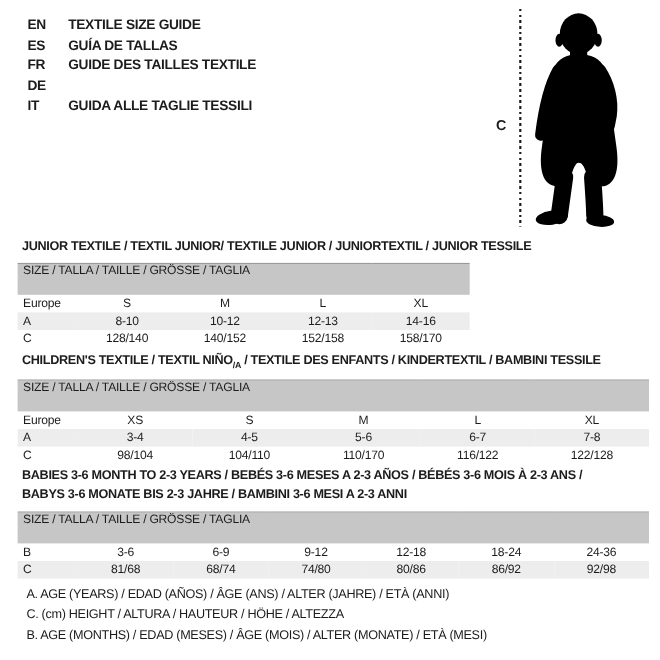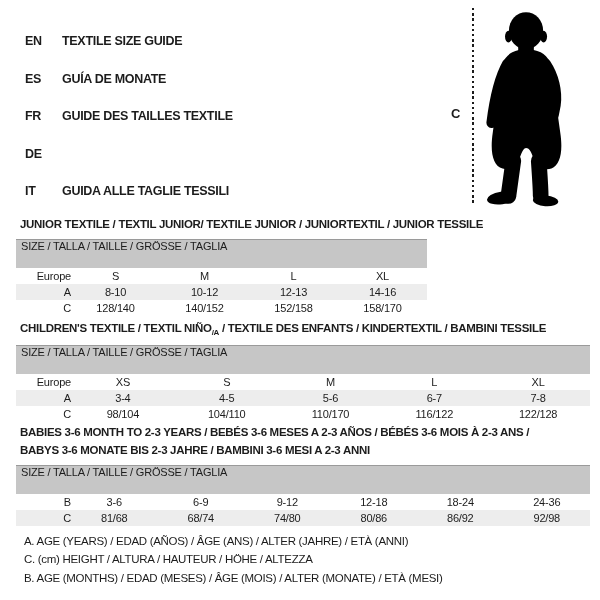--- a/index.html
+++ b/index.html
@@ -2,63 +2,63 @@
 <html><head>
 <meta charset="utf-8">
 <style>
   * { margin:0; padding:0; box-sizing:border-box; }
   html,body { width:600px; height:600px; background:#fff; }
   body { font-family:"Liberation Sans", sans-serif; color:#1c1c1c; }
   .canvas { position:relative; width:600px; height:600px; background:#ffffff; overflow:hidden; letter-spacing:-0.2px; }
 
   
   .lang-block { position:absolute; left:25px; top:13px; }
-  .lang-row { display:flex; font-weight:bold; font-size:12.5px; line-height:18.6px; letter-spacing:-0.3px;margin-top:19px; }
+  .lang-row { display:flex; font-weight:bold; font-size:12.5px; line-height:18.6px; letter-spacing:-0.3px; }
   .lang-code { width:37px; }
 
   
   .measure-line { position:absolute; left:472px; top:8px; width:2px; height:198px;
     background:repeating-linear-gradient(to bottom, #1c1c1c 0px, #1c1c1c 2.4px, transparent 2.4px, transparent 5.2px); }
   .measure-label { position:absolute; left:451px; top:106px; font-weight:bold; font-size:13px; }
   .baby-svg { position:absolute; left:483px; top:7px; width:88px; height:200px; }
 
   
   .tbl-title { position:absolute; left:20px; font-weight:bold; font-size:11.5px; line-height:18px; letter-spacing:-0.3px; white-space:nowrap; }
   .title-1 { top:215px; }
   .title-2 { top:319px; }
   .title-3 { top:423px; width:570px; white-space:normal; }
   .sub-a { font-size:8px; vertical-align:sub; }
 
   
   .size-table { position:absolute; border-collapse:collapse; table-layout:fixed; font-size:11px; }
   .size-table th { background:#c6c6c6; border-top:1px solid #9a9a9a; text-align:left; font-weight:normal;
     height:17px; padding:0 0 16px 5px; font-size:11px; letter-spacing:-0.2px; }
   .size-table td { height:16px; text-align:center; padding:0; white-space:nowrap; }
-  .size-table td.lbl { text-align:right; padding-left:5px; }
+  .size-table td.lbl { text-align:left; padding-left:5px; }
   .size-table tr.shaded td { background:#ededed; }
   .t1 { left:16px; top:239px; width:411px; }
   .t2 { left:16px; top:345px; width:574px; }
   .t3 { left:16px; top:465px; width:574px; }
 
   
   .legend { position:absolute; left:24px; top:532px; font-weight:normal; font-size:11.5px; line-height:18.4px; letter-spacing:-0.3px; }
 </style>
 </head>
 <body>
 
 <div class="canvas">
 
   <div class="lang-block">
     <div class="lang-row">
       <span class="lang-code">EN</span>
       <span>TEXTILE SIZE GUIDE</span>
     </div>
     <div class="lang-row">
       <span class="lang-code">ES</span>
-      <span>GUÍA DE MONATE</span>
+      <span>GUÍA DE TALLAS</span>
     </div>
     <div class="lang-row">
       <span class="lang-code">FR</span>
       <span>GUIDE DES TAILLES TEXTILE</span>
     </div>
     <div class="lang-row">
       <span class="lang-code">DE</span>
     </div>
     <div class="lang-row">
       <span class="lang-code">IT</span>

